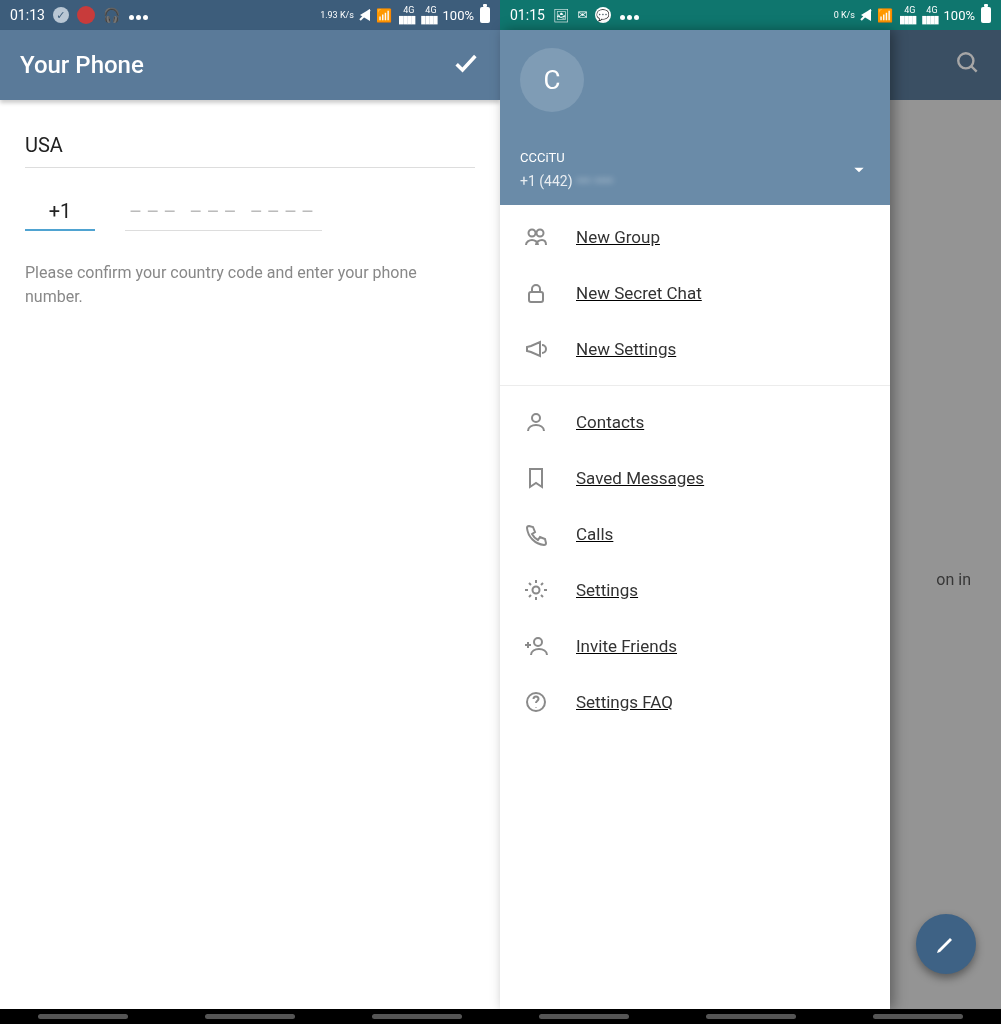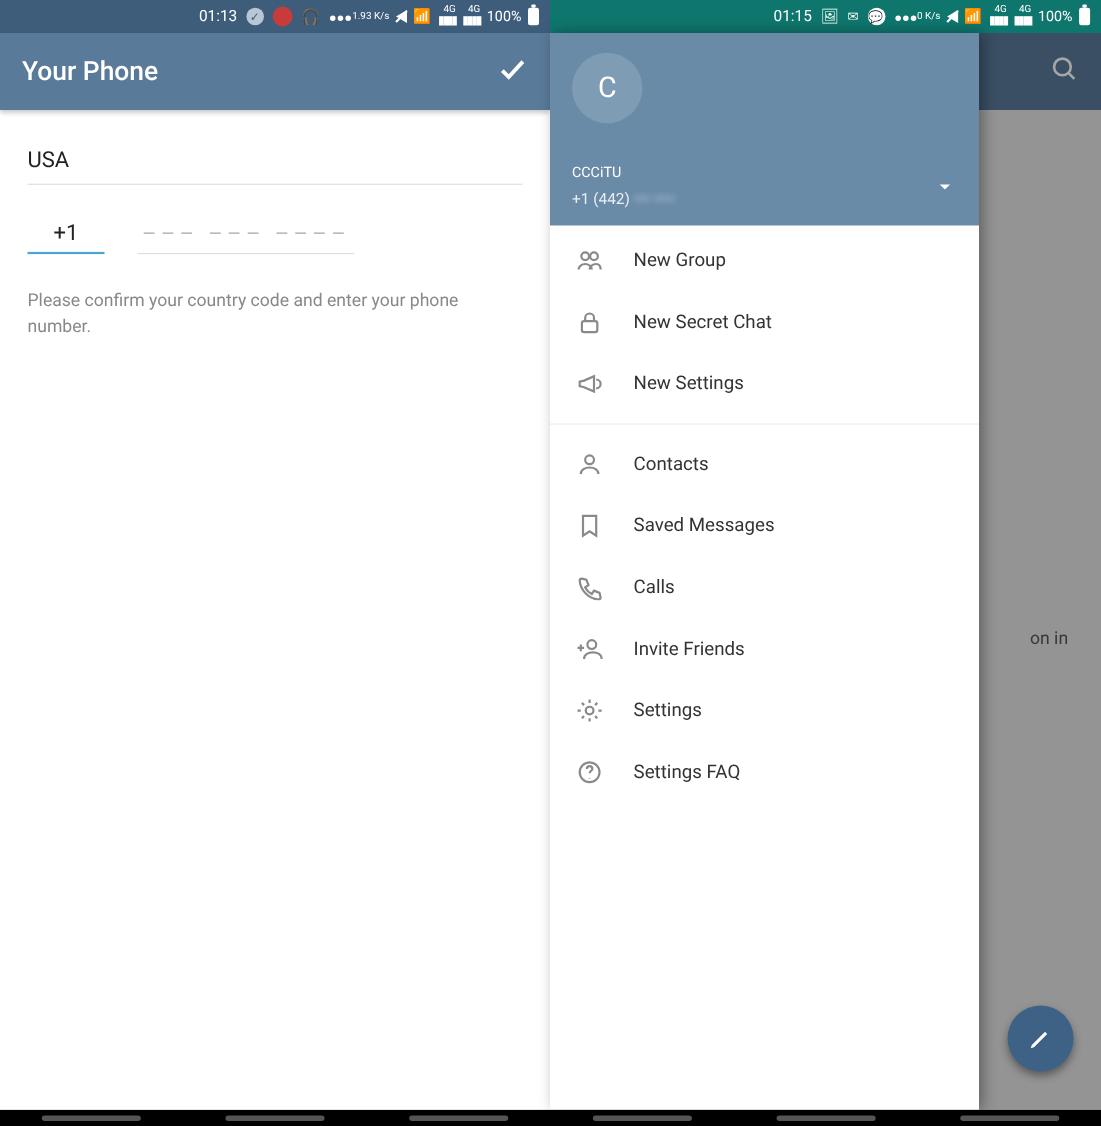--- a/index.html
+++ b/index.html
@@ -6,21 +6,21 @@
   html, body { width: 1001px; height: 1024px; overflow: hidden; font-family: Roboto, -apple-system, Arial, sans-serif; }
   body { display: flex; }
 
   .screen { position: relative; height: 1024px; background: #fff; }
   .screen-left  { width: 500px; }
   .screen-right { width: 501px; }
 
   
   .statusbar {
     height: 30px; width: 100%; background: #3d5d7b; color: #fff;
-    display: flex; align-items: center; justify-content: flex-end;
+    display: flex; align-items: center; justify-content: space-between;
     padding: 0 10px; font-size: 14px;
   }
   .statusbar .left { display: flex; align-items: center; gap: 8px; }
   .statusbar .right{ display: flex; align-items: center; gap: 6px; font-size: 13px; }
   .sb-dot { width: 5px; height: 5px; background:#fff; border-radius:50%; display:inline-block; margin:0 1px; }
   .sb-pill { width:16px; height:16px; border-radius:50%; background:#b9c7d4; display:inline-flex; align-items:center; justify-content:center; font-size:11px; color:#3d5d7b;}
   .sb-red  { width:18px; height:18px; border-radius:50%; background:#c83b3b; display:inline-block; }
   .sb-stack { line-height:9px; font-size:9px; text-align:right; }
   .sb-bars::before { content:"▮▮▮▮"; letter-spacing:-2px; font-size:11px; }
   .sb-batt { width:10px; height:16px; background:#fff; border-radius:2px; position:relative;}
@@ -78,21 +78,21 @@
     width:64px; height:64px; border-radius:50%; background:#7f9cb5;
     display:flex; align-items:center; justify-content:center;
     font-size:26px; color:#fff;
   }
   .acct-name { position:absolute; bottom:40px; left:20px; font-size:13px; }
   .acct-phone{ position:absolute; bottom:16px; left:20px; font-size:14px; opacity:.85;}
   .acct-phone .blur { filter: blur(3px); opacity:.85; padding-left:4px;}
   .expand-caret { position:absolute; right:24px; bottom:24px; }
   .expand-caret svg{width:14px;height:14px;fill:#fff;}
 
-  .menu { flex:1; overflow:auto; }
+  .menu { flex:1; overflow:auto;text-decoration:underline; }
   .menu-section { padding: 4px 0; }
   .menu-divider { height:1px; background:#ececec; margin:4px 0; }
   .menu-item {
     height:56px; display:flex; align-items:center; gap:26px;
     padding:0 22px; color:#333; font-size:17px; cursor:pointer;
   }
   .menu-item .mi-icon { width:28px; display:flex; justify-content:center; }
   .menu-item svg { width:24px; height:24px; stroke:#8a8a8a; stroke-width:2; fill:none; }
 
   
@@ -270,40 +270,40 @@
             <svg viewBox="0 0 24 24">
                 <path d="M5 4l4 1 2 5-3 2a14 14 0 006 6l2-3 5 2 1 4a2 2 0 01-2 2A19 19 0 013 6a2 2 0 012-2z"></path>
               </svg>
           </span>
           <span>Calls</span>
         </div>
 
         <div class="menu-item">
           <span class="mi-icon">
             <svg viewBox="0 0 24 24">
+                <circle cx="12" cy="12" r="3.5"></circle>
+                <path d="M12 2v3M12 19v3M4 12H1M23 12h-3M5 5l2 2M17 17l2 2M5 19l2-2M17 7l2-2"></path>
+              </svg>
+          </span>
+          <span>Settings</span>
+        </div>
+
+        <div class="menu-item">
+          <span class="mi-icon">
+            <svg viewBox="0 0 24 24">
                 <circle cx="14" cy="8" r="4"></circle>
                 <path d="M6 21c0-4 4-6 8-6s8 2 8 6M3 8v6M0 11h6" transform="translate(1 0)"></path>
               </svg>
           </span>
           <span>Invite Friends</span>
         </div>
 
         <div class="menu-item">
           <span class="mi-icon">
             <svg viewBox="0 0 24 24">
-                <circle cx="12" cy="12" r="3.5"></circle>
-                <path d="M12 2v3M12 19v3M4 12H1M23 12h-3M5 5l2 2M17 17l2 2M5 19l2-2M17 7l2-2"></path>
-              </svg>
-          </span>
-          <span>Settings</span>
-        </div>
-
-        <div class="menu-item">
-          <span class="mi-icon">
-            <svg viewBox="0 0 24 24">
                 <circle cx="12" cy="12" r="9"></circle>
                 <path d="M9.5 9a2.5 2.5 0 115 0c0 1.5-2.5 2-2.5 4M12 17.5v.5"></path>
               </svg>
           </span>
           <span>Settings FAQ</span>
         </div>
 
       </div>
     </div>
   </div>

